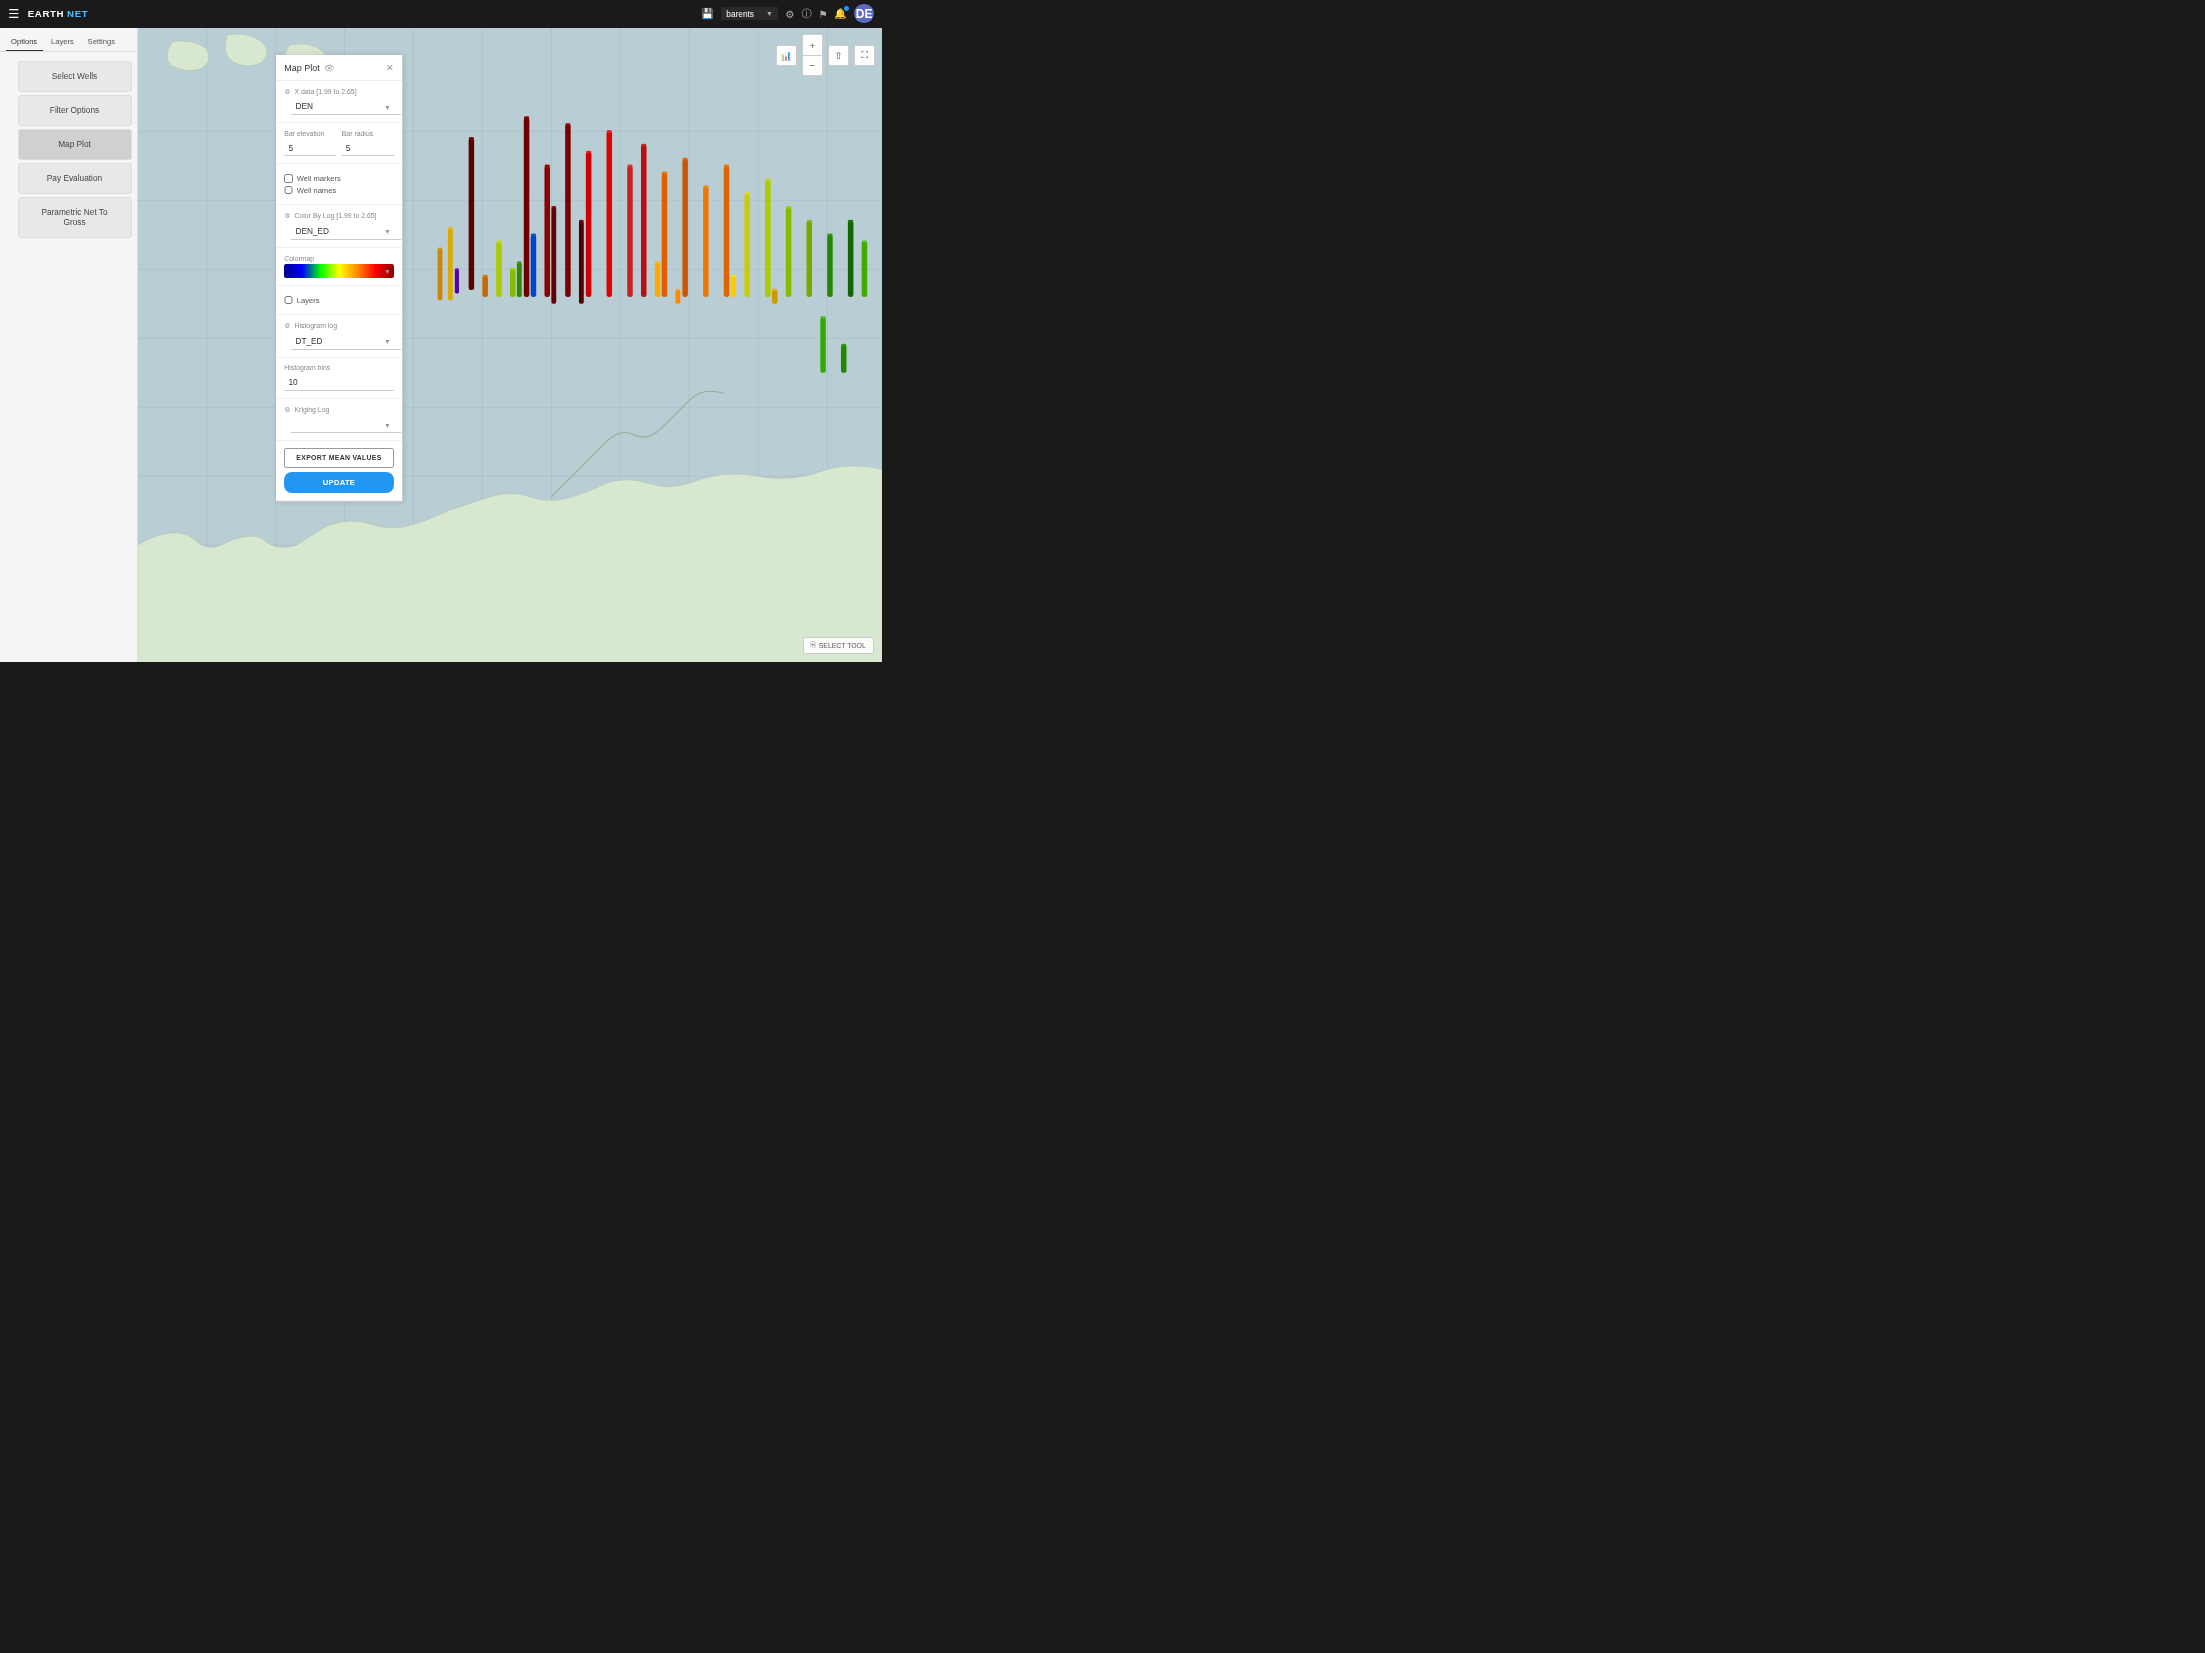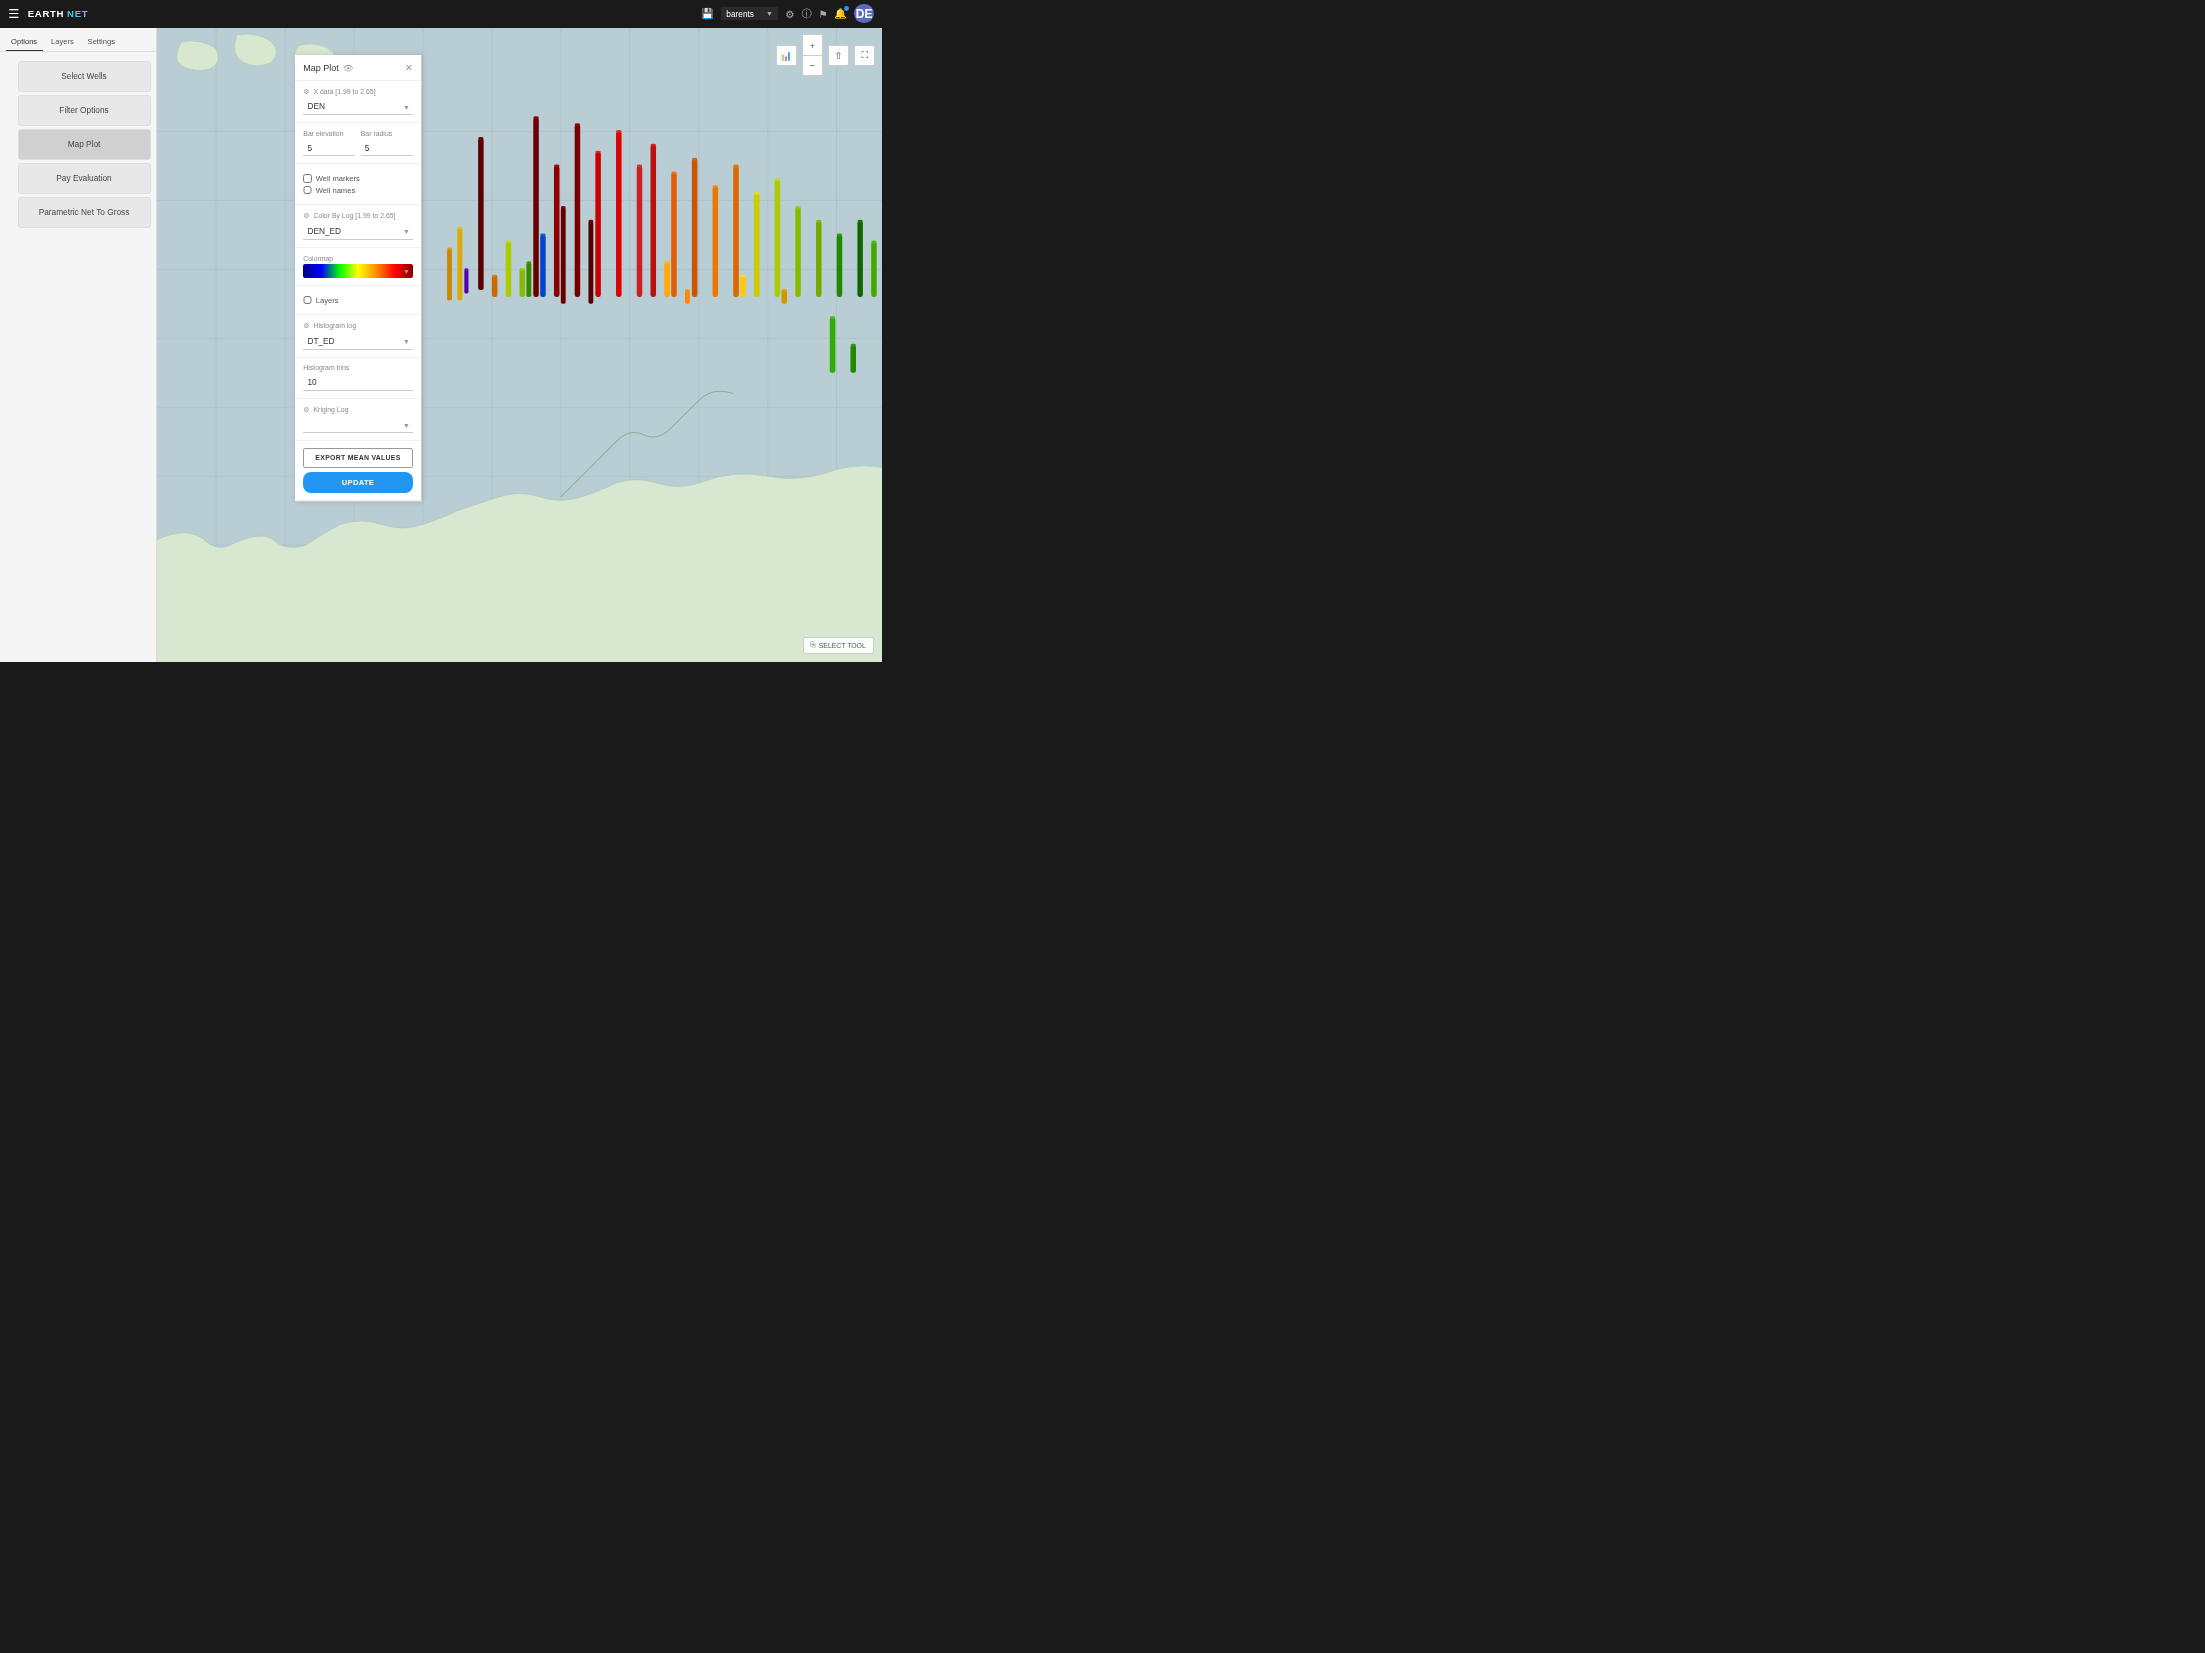--- a/index.html
+++ b/index.html
@@ -19,21 +19,21 @@
     .navbar-icon { color: #aaa; font-size: 10.3px; cursor: pointer; }
     .navbar-workspace { display: flex; align-items: center; background: #2a2a2a; border-radius: 0; padding: 1.4px 5.5px; gap: 12px; }
     .navbar-workspace span { color: #fff; font-size: 8.3px; }
     .navbar-avatar { width: 19.3px; height: 19.3px; background: #5c6bc0; border-radius: 50%; display: flex; align-items: center; justify-content: center; color: #fff; font-size: 12px; font-weight: bold; cursor: pointer; }
 
     
     .main-layout { display: flex; height: calc(662px - 27.6px); }
 
     
     .left-sidebar {
-      width: 157px; background: #f5f5f5; border-right: 0.7px solid #ddd;
+      width: 138px; background: #f5f5f5; border-right: 0.7px solid #ddd;
       display: flex; flex-direction: column; padding: 5.5px 0;
     }
     .sidebar-tabs { display: flex; border-bottom: 0.7px solid #ddd; padding: 0 5.5px; gap: 2.8px; }
     .sidebar-tab { font-size: 7.6px; padding: 4.1px 5.5px; cursor: pointer; color: #555; border-bottom: 1.4px solid transparent; }
     .sidebar-tab.active { color: #333; border-bottom: 1.4px solid #333; font-weight: 500; }
     .sidebar-items { display: flex; flex-direction: column; gap: 2.8px; padding: 8.3px 5.5px; margin-left: 12px; }
     .sidebar-item {
       background: #e8e8e8; border-radius: 2.8px; padding: 9.6px 11px;
       font-size: 8.3px; color: #444; cursor: pointer; text-align: center;
       border: 0.7px solid #ddd;
@@ -54,21 +54,21 @@
     }
     .panel-title { font-size: 9px; font-weight: 500; color: #333; display: flex; align-items: center; gap: 4.1px; }
     .panel-close { cursor: pointer; color: #999; font-size: 9.6px; }
 
     .panel-section { padding: 6.9px 8.3px; border-bottom: 0.7px solid #f0f0f0; }
     .panel-label { font-size: 6.9px; color: #888; margin-bottom: 2.8px; }
     .panel-select-wrapper { position: relative; }
     .panel-select {
       width: 100%; padding: 2.8px 4.1px; border: none; border-bottom: 0.7px solid #ccc;
       font-size: 8.3px; color: #333; background: transparent; outline: none;
-      appearance: none; cursor: pointer;
+      appearance: none; cursor: pointer; margin-left: 7px;
     }
     .panel-select-arrow { position: absolute; right: 2.8px; top: 50%; transform: translateY(-50%); color: #999; font-size: 6.9px; pointer-events: none; }
 
     .panel-row { display: flex; gap: 5.5px; }
     .panel-field { flex: 1; }
     .panel-input {
       width: 100%; padding: 2.8px 4.1px; border: none; border-bottom: 0.7px solid #ccc;
       font-size: 8.3px; color: #333; background: transparent; outline: none;
     }
 

